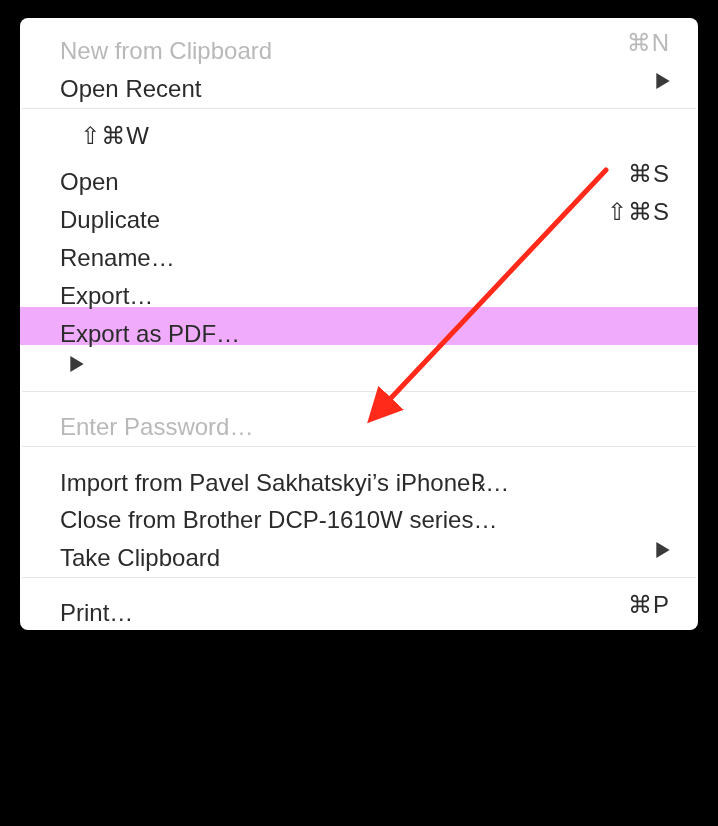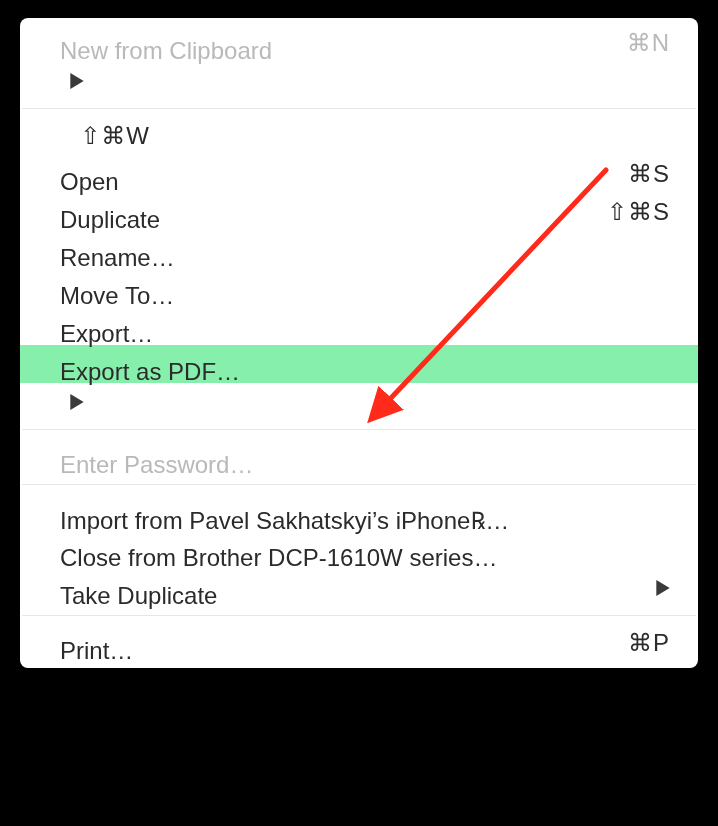--- a/index.html
+++ b/index.html
@@ -39,21 +39,21 @@
     cursor: default;
   }
   .item.disabled .label,
   .item.disabled .shortcut,
   .item.disabled .submenu-arrow svg polygon {
     color: #b9b9b9;
     fill: #b9b9b9;
   }
   .item.disabled .shortcut { color: #b9b9b9; }
   .item.selected {
-    background: #86efac;
+    background: #f0abfc;
   }
   .label {
     flex: 1;
     text-align: left;
     overflow: hidden;
     text-overflow: ellipsis;
     margin-top: 15px;
   }
   .shortcut {
     font-size: 24px;
@@ -92,43 +92,41 @@
 </head>
 <body>
 
 <div class="wrap">
   <div class="menu" id="menu">
       <div class="item disabled">
         <span class="label">New from Clipboard</span>
         <span class="shortcut">⌘N</span>
       </div>
       <div class="item">
+        <span class="label">Open Recent</span>
         <span class="submenu-arrow">
           <svg viewBox="0 0 10 12">
             <polygon points="0,0 10,6 0,12"></polygon>
           </svg>
         </span>
       </div>
       <div class="sep"></div>
       <div class="item">
         <span class="shortcut">⇧⌘W</span>
       </div>
       <div class="item">
         <span class="label">Open</span>
         <span class="shortcut">⌘S</span>
       </div>
       <div class="item">
         <span class="label">Duplicate</span>
         <span class="shortcut">⇧⌘S</span>
       </div>
       <div class="item">
         <span class="label">Rename…</span>
-      </div>
-      <div class="item">
-        <span class="label">Move To…</span>
       </div>
       <div class="item">
         <span class="label">Export…</span>
       </div>
       <div class="item selected">
         <span class="label">Export as PDF…</span>
       </div>
       <div class="item">
         <span class="submenu-arrow">
           <svg viewBox="0 0 10 12">
@@ -141,21 +139,21 @@
         <span class="label">Enter Password…</span>
       </div>
       <div class="sep"></div>
       <div class="item">
         <span class="label">Import from Pavel Sakhatskyi’s iPhone℞…</span>
       </div>
       <div class="item">
         <span class="label">Close from Brother DCP-1610W series…</span>
       </div>
       <div class="item">
-        <span class="label">Take Duplicate</span>
+        <span class="label">Take Clipboard</span>
         <span class="submenu-arrow">
           <svg viewBox="0 0 10 12">
             <polygon points="0,0 10,6 0,12"></polygon>
           </svg>
         </span>
       </div>
       <div class="sep"></div>
       <div class="item">
         <span class="label">Print…</span>
         <span class="shortcut">⌘P</span>

